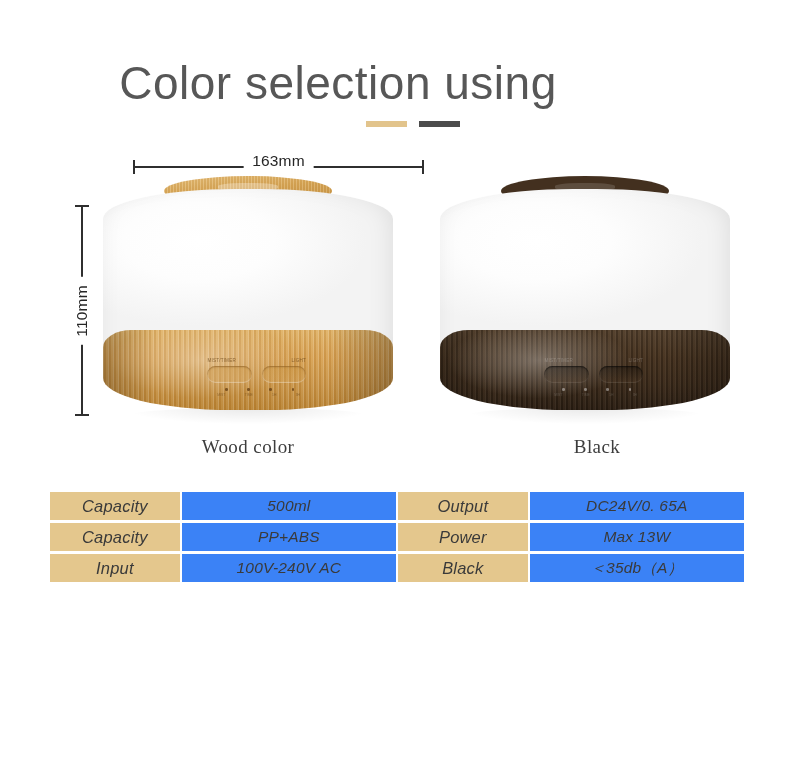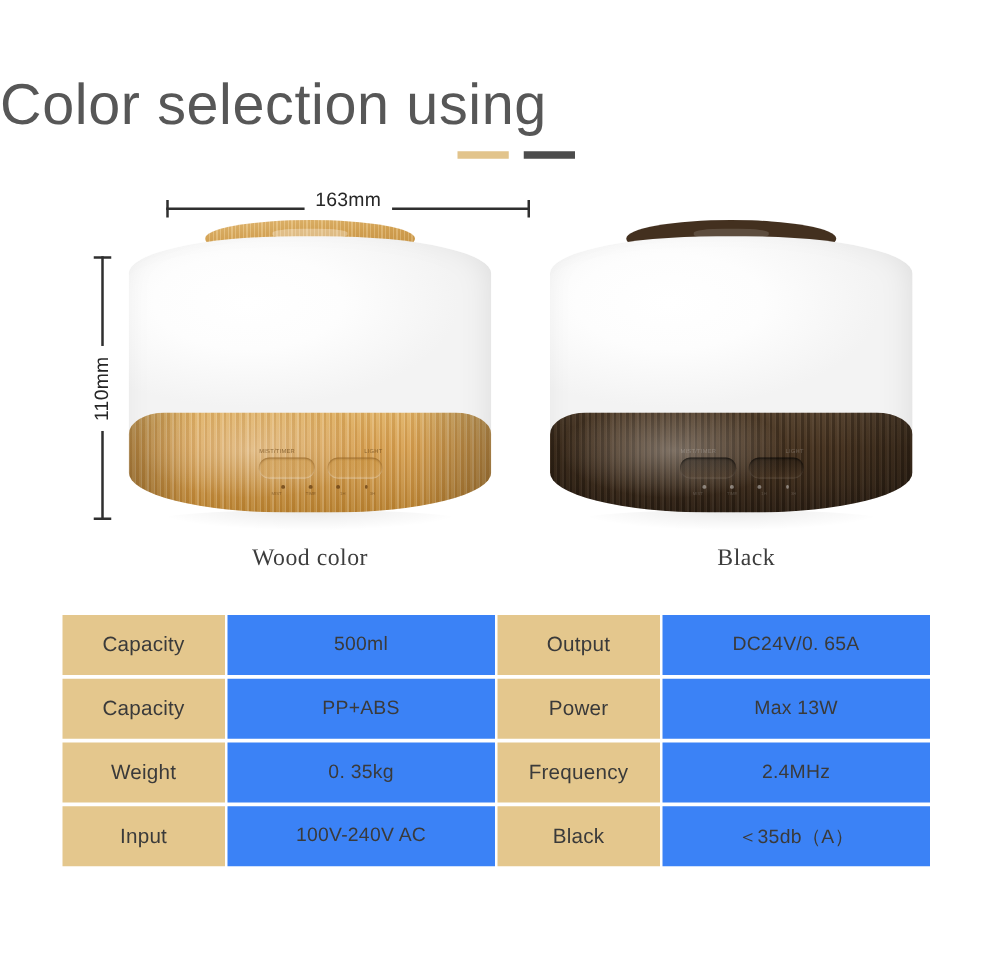--- a/index.html
+++ b/index.html
@@ -15,20 +15,21 @@
     font-family: "Liberation Sans", sans-serif;
     -webkit-font-smoothing: antialiased;
   }
 
   
   .title {
     position: absolute;
     left: 0;
     top: 58px;
     width: 676px;
+    text-align: center;
     font-size: 46px;
     font-weight: 400;
     color: #575757;
     letter-spacing: 0.5px;
     line-height: 1.1;
   }
   .accent-wrap {
     position: absolute;
     top: 121px;
     left: 0;
@@ -336,26 +337,27 @@
   
   .spec-table {
     position: absolute;
     left: 48px;
     top: 489px;
     width: 698px;
     border-collapse: separate;
     border-spacing: 2px 3px;
   }
   .spec-table td {
-    height: 48px;
+    height: 28px;
     font-size: 16.5px;
     color: #3a3a3a;
     text-align: center;
     vertical-align: middle;
     padding: 0;
+    font-style: italic;
   }
   .spec-table td.k {
     width: 130px;
     background: #e4c78d;
     letter-spacing: 0.2px;
   }
   .spec-table td.v {
     width: 215px;
     background: #3b82f6;
     font-size: 15.5px;
@@ -462,25 +464,19 @@
       <td class="k">Output</td>
       <td class="v">DC24V/0. 65A</td>
     </tr>
     <tr>
       <td class="k">Capacity</td>
       <td class="v">PP+ABS</td>
       <td class="k">Power</td>
       <td class="v">Max  13W</td>
     </tr>
     <tr>
-      <td class="k">Weight</td>
-      <td class="v">0. 35kg</td>
-      <td class="k">Frequency</td>
-      <td class="v">2.4MHz</td>
-    </tr>
-    <tr>
       <td class="k">Input</td>
       <td class="v">100V-240V  AC</td>
       <td class="k">Black</td>
       <td class="v">＜35db（A）</td>
     </tr>
   </tbody>
 </table>
 
 </body></html>

